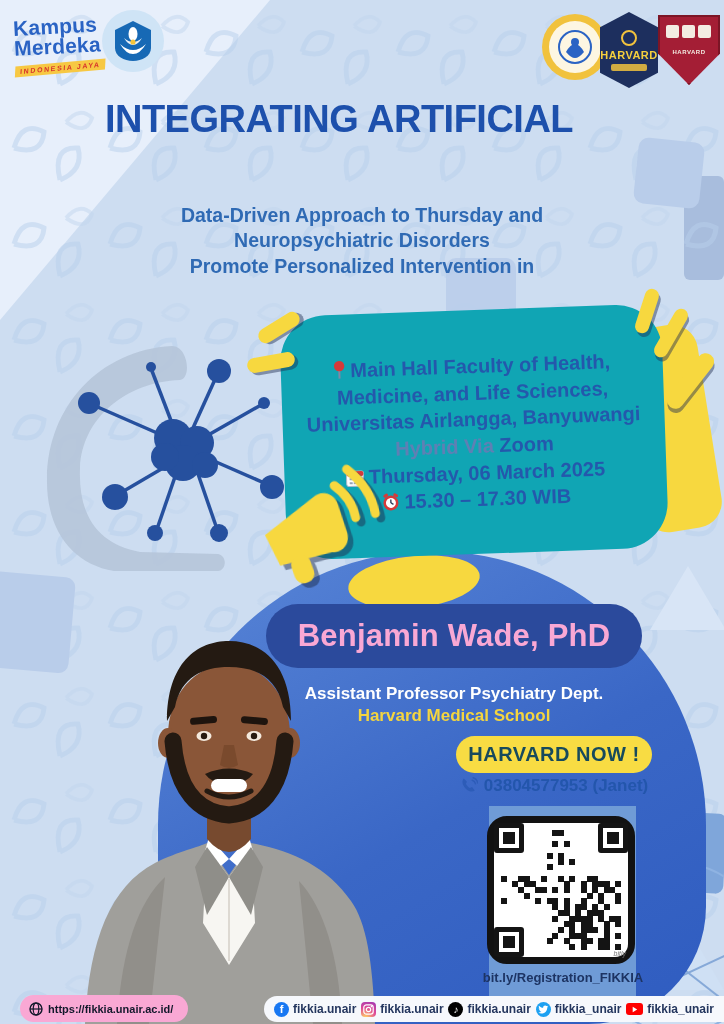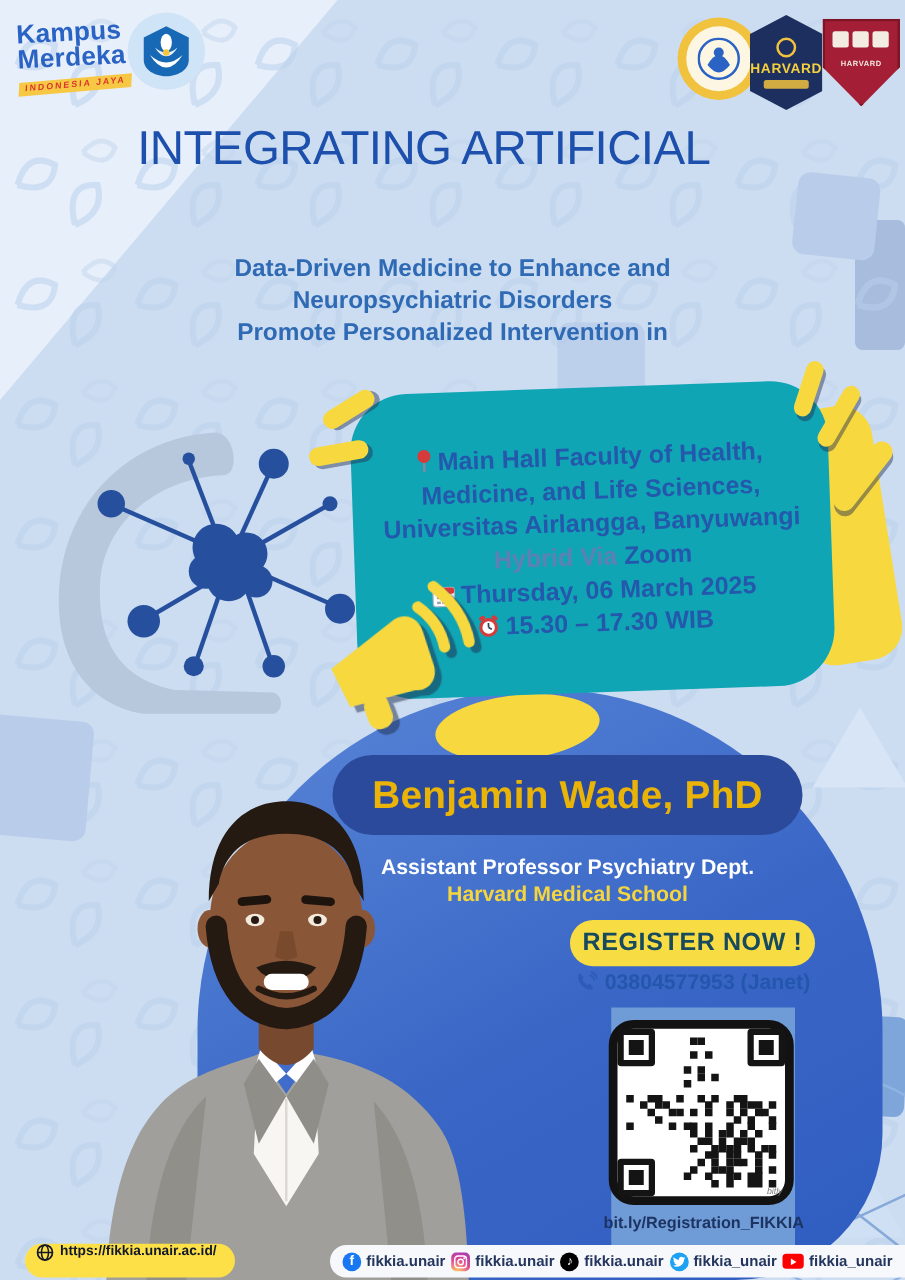--- a/index.html
+++ b/index.html
@@ -54,21 +54,21 @@
   .harvard{left:656px;top:13px;width:62px;height:72px;z-index:5;}
   .shield{width:58px;height:66px;margin:2px;background:#a41e35;border:2px solid #7c1526;
           clip-path:polygon(0 0,100% 0,100% 55%,50% 100%,0 55%);position:relative;}
   .book{position:absolute;width:13px;height:13px;background:#f3ece2;border-radius:2px;top:8px;}
   .bk1{left:6px;} .bk2{left:22px;} .bk3{left:38px;}
   .harvard-name{position:absolute;left:0;right:0;top:32px;text-align:center;color:#f3ece2;
                 font-size:6px;font-weight:700;letter-spacing:.5px;}
 
   
   .title{left:0;top:97px;width:678px;text-align:center;z-index:4;
-         font-size:38px;font-weight:400;color:#1d50ac;line-height:1.2;letter-spacing:-.5px;}
+         font-size:38px;font-weight:700;color:#1d50ac;line-height:1.2;letter-spacing:-.5px;}
   .subtitle{left:0;top:203px;width:724px;text-align:center;z-index:4;
             font-size:19.5px;font-weight:700;color:#2f6ab4;line-height:1.3;}
 
   
   .head-sil{left:22px;top:338px;z-index:2;}
   .neuron{left:55px;top:343px;z-index:3;}
 
   
   .dome{left:158px;top:551px;width:548px;height:473px;z-index:3;
         background:linear-gradient(150deg,#5a87d8 0%,#3a67c6 55%,#2f5cc0 100%);
@@ -93,21 +93,21 @@
   .card-line{font-size:20px;font-weight:700;color:#2458ac;line-height:1.33;}
   .mode-prefix{color:#5e80b4;font-weight:700;}
   .icon-inline{display:inline-block;vertical-align:-3px;margin-right:4px;}
   .megaphone{left:246px;top:458px;z-index:6;
              filter:drop-shadow(5px 5px 0 rgba(30,45,80,.5));transform:rotate(-6deg);}
 
   
   .person{left:57px;top:613px;z-index:5;}
   .name-pill{left:266px;top:604px;width:376px;height:64px;background:#2b4a9c;
              border-radius:36px;z-index:6;display:flex;align-items:center;justify-content:center;
-             color:#eab308;font-size:31px;font-weight:800;letter-spacing:.2px;}
+             color:#f9a8d4;font-size:31px;font-weight:800;letter-spacing:.2px;}
   .role{left:282px;top:684px;width:344px;text-align:center;z-index:6;
         color:#ffffff;font-size:17px;font-weight:700;}
   .affiliation{left:282px;top:706px;width:344px;text-align:center;z-index:6;
                color:#f4d53f;font-size:17px;font-weight:700;}
 
   
   .register-btn{left:456px;top:736px;width:196px;height:37px;background:#f8dc43;
                 border-radius:21px;z-index:6;display:flex;align-items:center;justify-content:center;
                 color:#174a5c;font-size:20px;font-weight:800;letter-spacing:.5px;cursor:pointer;}
   .phone-row{left:448px;top:776px;width:212px;z-index:6;display:flex;align-items:center;
@@ -118,22 +118,22 @@
   .qr-cell{position:absolute;width:6px;height:6px;background:#141414;}
   .qr-finder{position:absolute;width:30px;height:30px;border:5px solid #141414;
              background:#fff;border-radius:3px;box-sizing:border-box;}
   .qr-finder::after{content:"";position:absolute;inset:4px;background:#141414;}
   .qf-tl{left:0;top:0;} .qf-tr{right:0;top:0;} .qf-bl{left:0;bottom:0;}
   .qr-brand{position:absolute;right:2px;bottom:0;font-size:7px;color:#777;font-style:italic;}
   .qr-caption{left:470px;top:970px;width:186px;text-align:center;z-index:6;
               color:#1d3463;font-size:13px;font-weight:700;}
 
   
-  .site-pill{left:20px;top:995px;width:168px;height:27px;background:#fde047;border-radius:14px;
-             z-index:7;display:flex;align-items:flex-start;gap:5px;padding:0 9px;box-sizing:border-box;
+  .site-pill{left:20px;top:995px;width:168px;height:27px;background:#f9a8d4;border-radius:14px;
+             z-index:7;display:flex;align-items:center;gap:5px;padding:0 9px;box-sizing:border-box;
              cursor:pointer;}
   .site-url{color:#12182b;font-size:11px;font-weight:700;white-space:nowrap;}
   .social-bar{left:264px;top:996px;width:460px;height:26px;background:#f6f8fc;
               border-radius:13px 0 0 13px;z-index:7;display:flex;align-items:center;
               justify-content:space-between;padding:0 10px;box-sizing:border-box;}
   .social-item{display:flex;align-items:center;gap:4px;cursor:pointer;}
   .social-handle{color:#24365e;font-size:12px;font-weight:700;white-space:nowrap;}
   .si{width:15px;height:15px;border-radius:4px;display:flex;align-items:center;
       justify-content:center;flex:0 0 auto;}
   .si-fb{background:#1877f2;color:#fff;font-size:11px;font-weight:800;border-radius:50%;}
@@ -207,21 +207,21 @@
       <div class="book bk2"></div>
       <div class="book bk3"></div>
       <div class="harvard-name">HARVARD</div>
     </div>
   </div>
 
   <div class="abs title">
     <div>INTEGRATING ARTIFICIAL</div>
   </div>
   <div class="abs subtitle">
-    <div>Data-Driven Medicine to Enhance and</div>
+    <div>Data-Driven Approach to Thursday and</div>
     <div>Neuropsychiatric Disorders</div>
     <div>Promote Personalized Intervention in</div>
   </div>
 
   <svg class="abs head-sil" width="230" height="235" viewBox="0 0 230 235">
     <path d="M150,8 C78,12 26,68 25,140 C24,192 50,226 92,233 L196,233 C204,233 206,218 196,216 L118,214 C76,206 56,178 58,130 C60,80 104,44 158,42 C170,40 166,8 150,8 Z" fill="#b6c6da" opacity=".95"></path>
   </svg>
   <svg class="abs neuron" width="235" height="220" viewBox="0 0 235 220">
     <g stroke="#26509e" stroke-width="3.5">
       <line x1="125" y1="100" x2="38" y2="62"></line>
@@ -334,21 +334,21 @@
     <path d="M150,178 Q172,190 194,178" fill="none" stroke="#241a12" stroke-width="5" stroke-linecap="round"></path>
   </svg>
 
   <div class="abs name-pill">
     <span>Benjamin Wade, PhD</span>
   </div>
   <div class="abs affiliation">Harvard Medical School</div>
   <div class="abs role">Assistant Professor Psychiatry Dept.</div>
 
   <div class="abs register-btn">
-    <span>REGISTER NOW !</span>
+    <span>HARVARD NOW !</span>
   </div>
   <div class="abs phone-row">
     <svg width="18" height="18" viewBox="0 0 14 14">
       <path d="M3,1.2 C1.4,2.8 1.5,5.8 4.1,8.7 C6.7,11.5 9.8,12 11.5,10.5 L9.4,7.8 L7.6,8.6 C6.4,7.9 5.2,6.7 4.6,5.3 L5.4,3.6 Z" fill="#2d5cb8"></path>
       <path d="M9.5,2.5 Q11.5,3.2 12,5.2" fill="none" stroke="#2d5cb8" stroke-width="1.2" stroke-linecap="round"></path>
       <path d="M10.3,0.6 Q13.2,1.6 13.8,4.6" fill="none" stroke="#2d5cb8" stroke-width="1.2" stroke-linecap="round"></path>
     </svg>
     <span>03804577953 (Janet)</span>
   </div>
 

